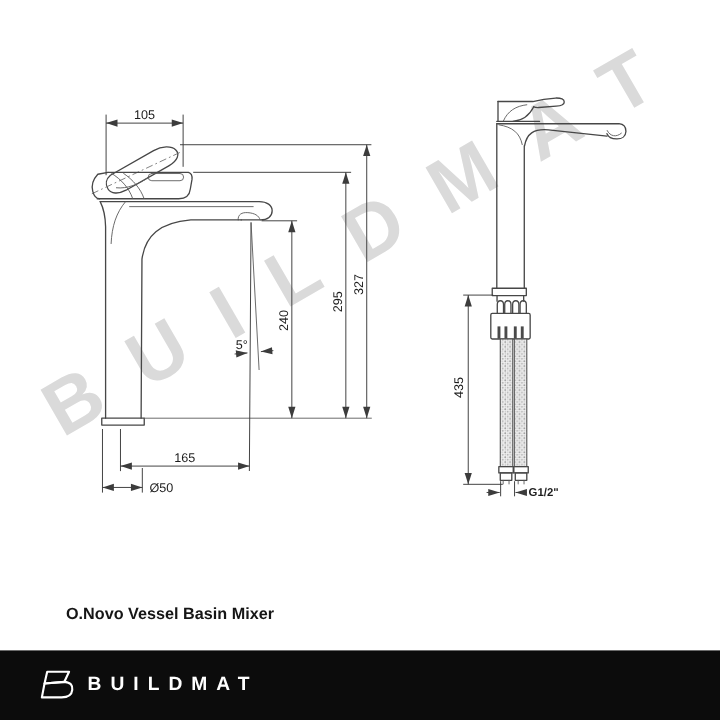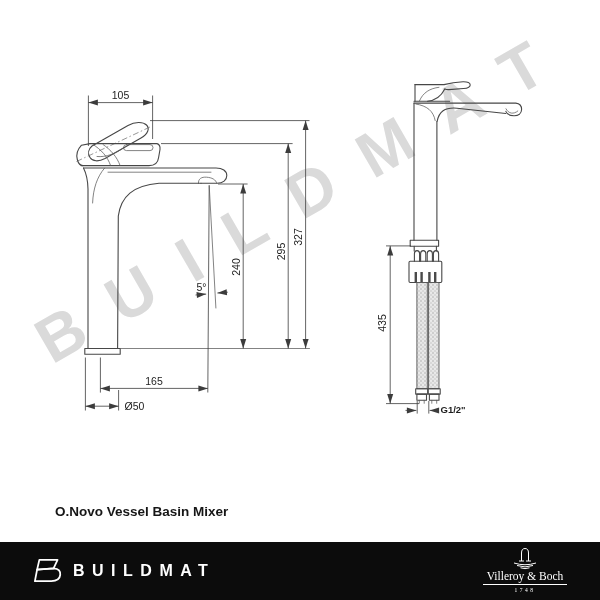--- a/index.html
+++ b/index.html
@@ -191,29 +191,15 @@
   <div class="footer">
     <div class="bm">
       <svg width="32" height="27" viewBox="0 0 36 30">
         <g fill="none" stroke="#ffffff" stroke-width="2" stroke-linejoin="round">
           <path d="M8,14 L10.5,3 L31,3 L26.5,12.5 Z"></path>
           <path d="M8,14 L26.5,12.5 C32.5,13 34.5,15.5 34,20 C33.5,25 29.5,27 24,27 L5.5,27 Z"></path>
         </g>
       </svg>
       <span class="bm-text">BUILDMAT</span>
     </div>
-    <div class="vb">
-      <svg class="vb-icon" width="34" height="24" viewBox="0 0 34 24">
-        <g fill="none" stroke="#ffffff" stroke-width="1">
-          <path d="M13.5,15 L13.5,7 Q13.5,2.5 17,2.5 Q20.5,2.5 20.5,7 L20.5,15"></path>
-          <path d="M11,15 H16 M18,15 H23"></path>
-          <path d="M6,17 Q17,20.5 28,17"></path>
-          <path d="M9,19.5 Q17,22.3 25,19.5"></path>
-          <path d="M12.5,21.8 Q17,23.5 21.5,21.8"></path>
-        </g>
-      </svg>
-      <div class="vb-name">Villeroy &amp; Boch</div>
-      <div class="vb-rule"></div>
-      <div class="vb-year">1748</div>
-    </div>
   </div>
 
 </div>
 
 </body></html>

